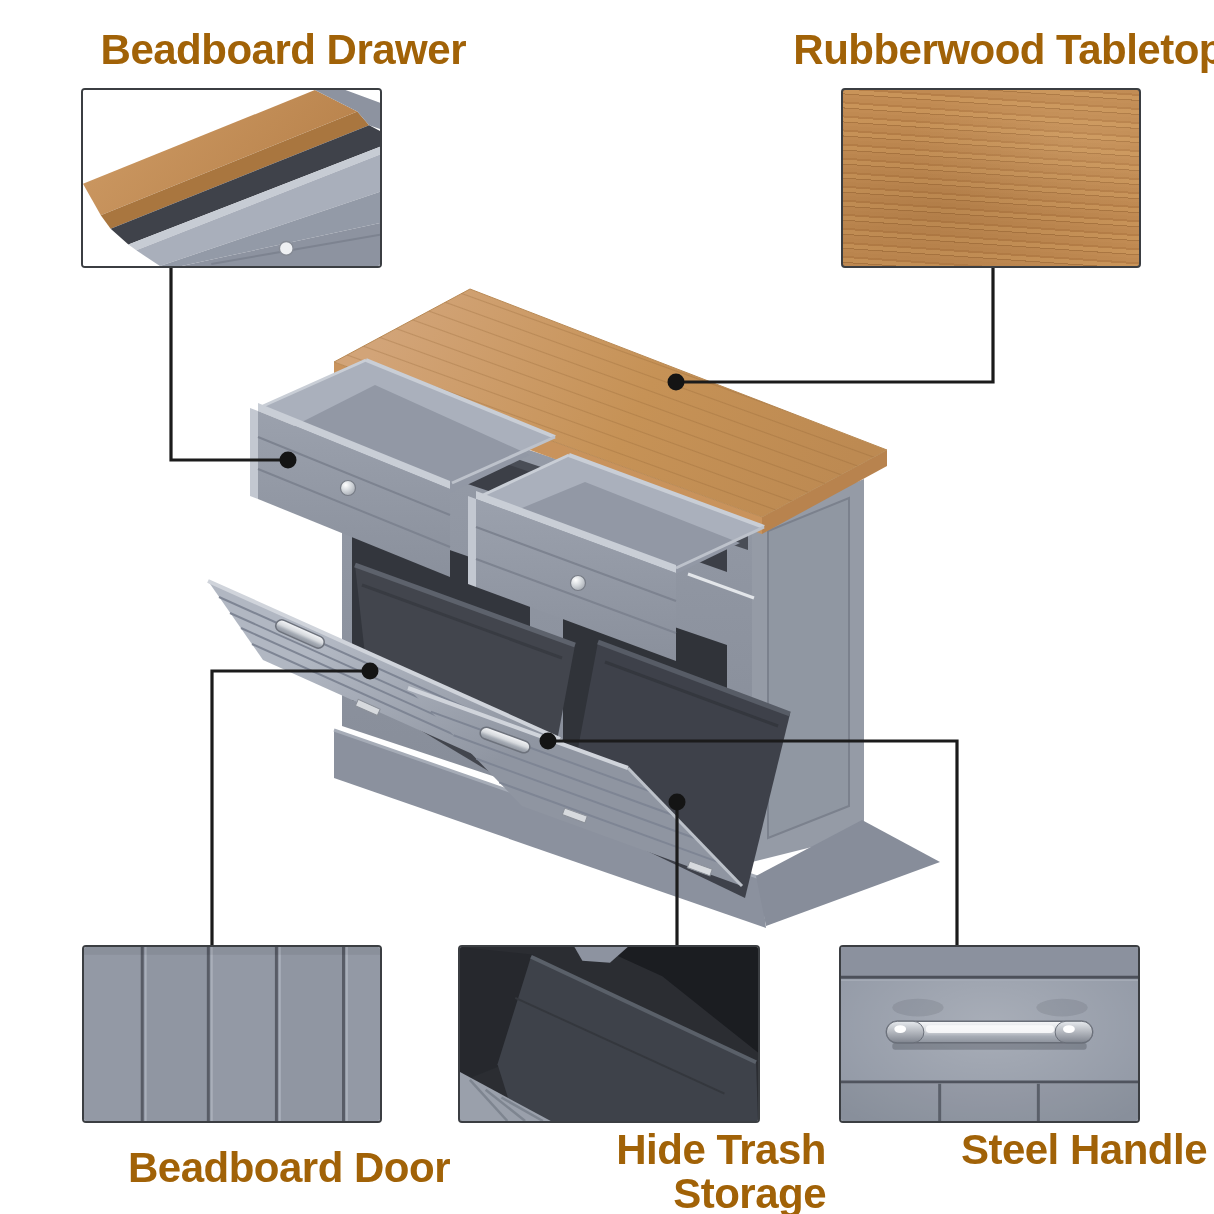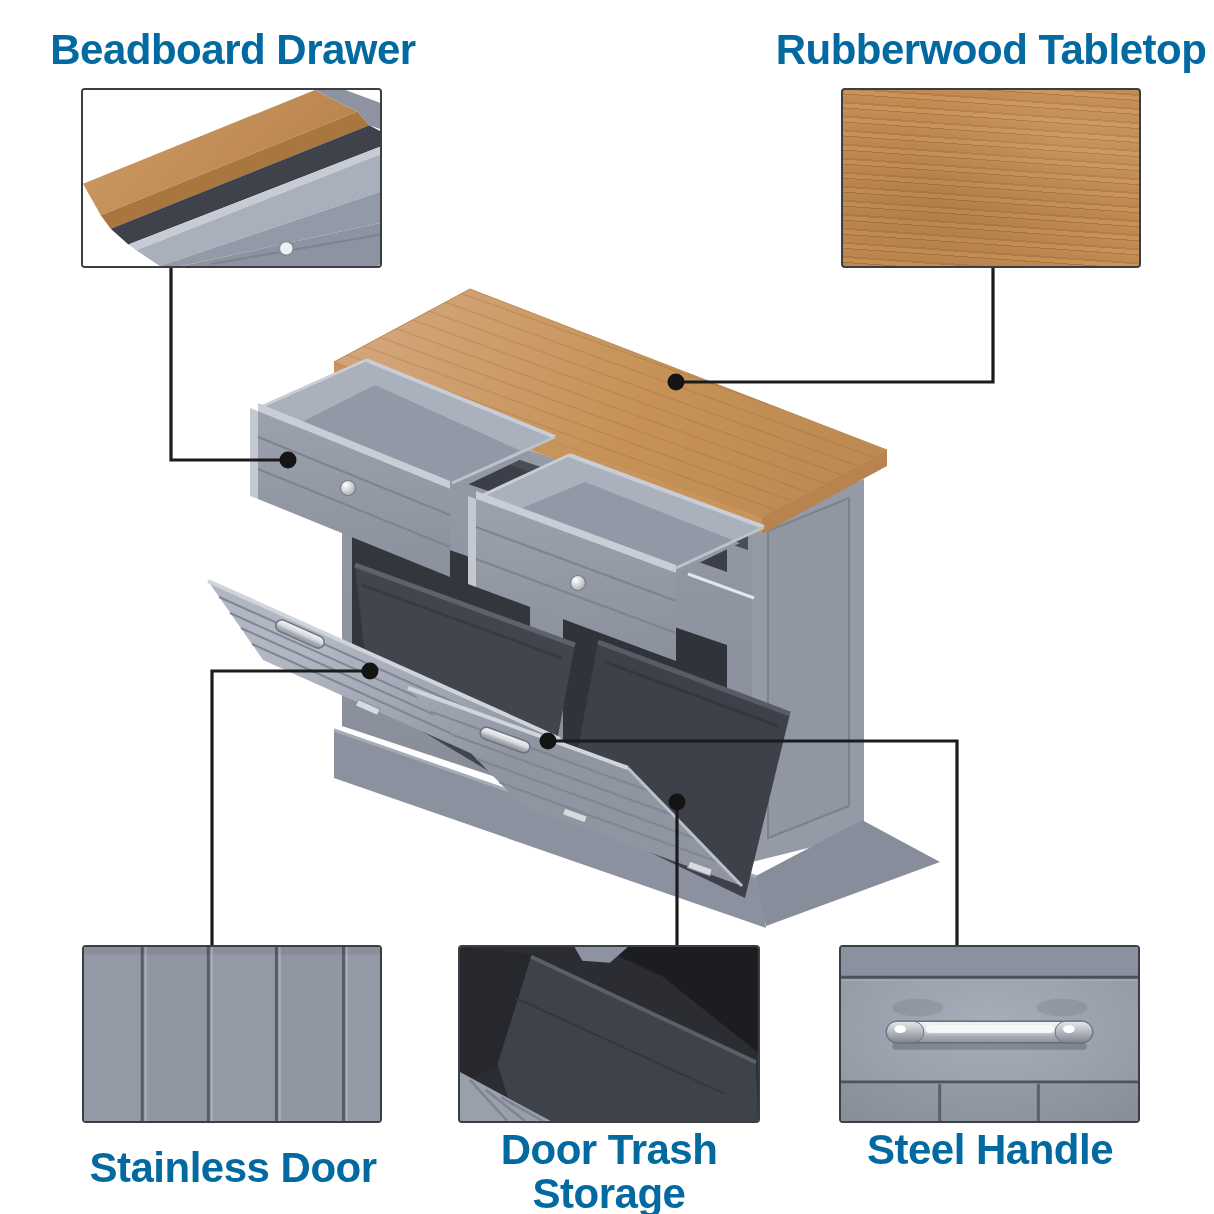--- a/index.html
+++ b/index.html
@@ -2,21 +2,21 @@
 <html><head>
 <meta charset="utf-8">
 <style>
   html,body{margin:0;padding:0;background:#ffffff;}
   #stage{
     position:relative;width:1214px;height:1214px;background:#ffffff;overflow:hidden;
     font-family:"Liberation Sans",sans-serif;
   }
   .title{
     position:absolute;font-weight:700;font-size:42px;line-height:1.05;
-    color:#0369a1;text-align:center;letter-spacing:-0.5px;white-space:nowrap;
+    color:#a16207;text-align:right;letter-spacing:-0.5px;white-space:nowrap;
   }
   .title.twoline{white-space:normal;}
   .inset{
     position:absolute;border:2px solid #3b3e42;border-radius:4px;overflow:hidden;
     box-sizing:border-box;background:#ffffff;
   }
   .inset svg{display:block;width:100%;height:100%;}
   #inset-drawer{left:81px;top:88px;width:301px;height:180px;}
   #inset-wood{left:841px;top:88px;width:300px;height:180px;
     background:
@@ -300,24 +300,24 @@
       <rect x="0" y="139" width="301" height="39" fill="rgba(0,0,0,0.05)"></rect>
       <line x1="100" y1="140" x2="100" y2="178" stroke="#5a5f69" stroke-width="3"></line>
       <line x1="200" y1="140" x2="200" y2="178" stroke="#5a5f69" stroke-width="3"></line>
     </svg>
   </div>
 
   <div class="title" id="label-drawer">Beadboard Drawer</div>
 
   <div class="title" id="label-tabletop">Rubberwood Tabletop</div>
 
-  <div class="title" id="label-door">Stainless Door</div>
+  <div class="title" id="label-door">Beadboard Door</div>
 
   <div class="title twoline" id="label-trash">
-    <div>Door Trash</div>
+    <div>Hide Trash</div>
     <div>Storage</div>
   </div>
 
   <div class="title twoline" id="label-handle">
     <div>Steel Handle</div>
   </div>
 
 </div>
 
 </body></html>

